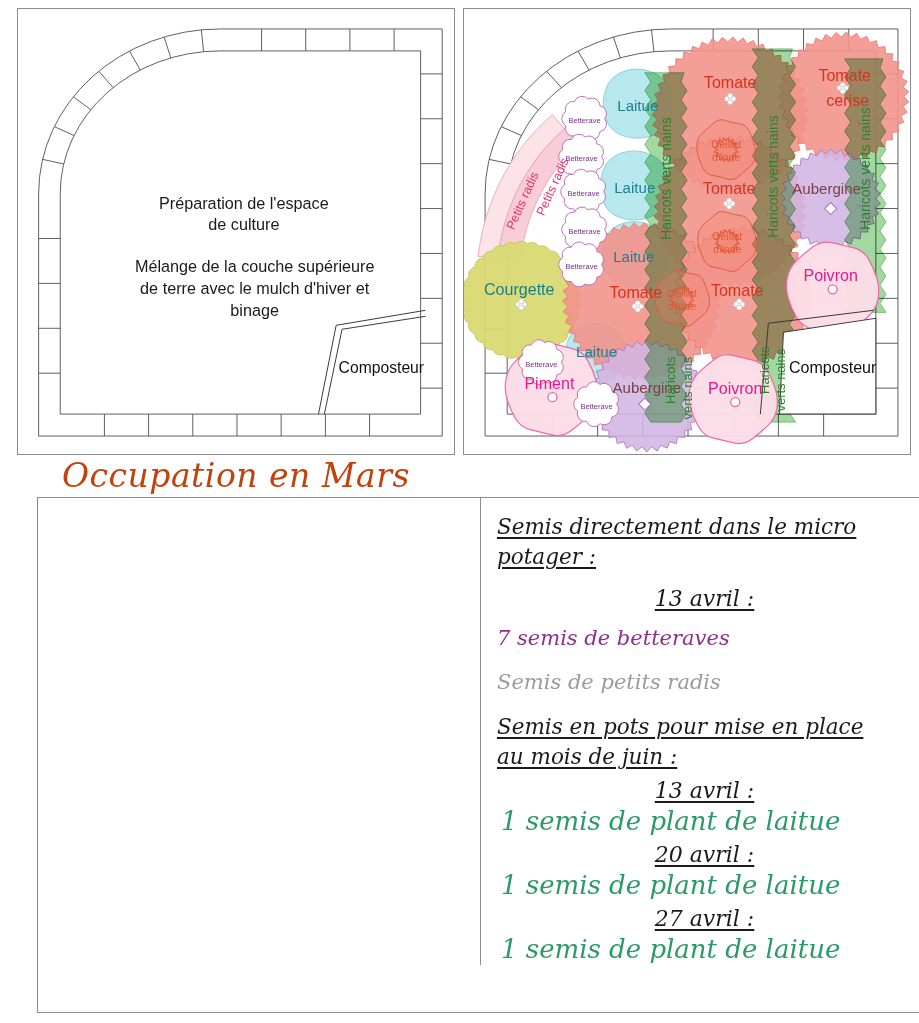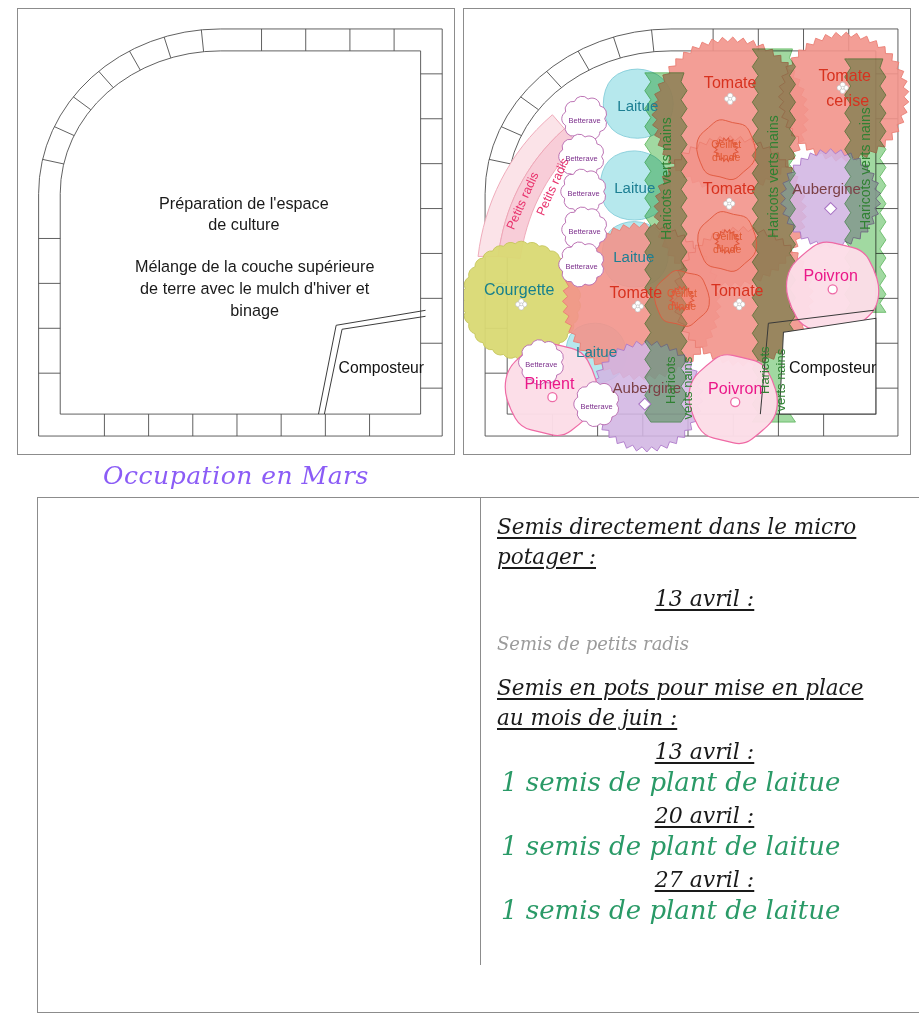--- a/index.html
+++ b/index.html
@@ -5,34 +5,34 @@
   html,body{margin:0;padding:0;background:#fff;}
   .page{position:relative;width:919px;height:1023px;background:#fff;font-family:"Liberation Sans",sans-serif;overflow:hidden;}
   .panel{position:absolute;border:1px solid #8c8c8c;background:#fff;box-sizing:border-box;}
   .panel-mars{left:17px;top:8px;width:438px;height:447px;}
   .panel-avril{left:463px;top:8px;width:448px;height:447px;}
   .panel svg{display:block;width:100%;height:100%;}
   svg text{font-family:"Liberation Sans",sans-serif;}
   .plan-note{fill:#1a1a1a;font-size:16.5px;text-anchor:middle;}
   .comp-label{fill:#111;font-size:16px;text-anchor:middle;}
   .top-cap{position:absolute;top:457px;height:38px;line-height:38px;text-align:center;
-    font-family:"DejaVu Serif",serif;font-style:italic;font-size:25px;color:#8b5cf6;letter-spacing:0.5px;}
+    font-family:"DejaVu Serif",serif;font-style:italic;font-size:33px;color:#c2410c;letter-spacing:0.5px;}
   .cap-mars{left:17px;width:438px;}
   .cap-avril{left:463px;width:448px;}
   .bottom-table{position:absolute;left:17px;top:497px;width:908px;height:516px;border:1px solid #8c8c8c;box-sizing:border-box;margin-left:20px;}
   .bt-cell{position:absolute;top:0;bottom:47px;box-sizing:border-box;}
   .bt-left{left:0;width:443px;border-right:1px solid #8c8c8c;}
   .bt-right{left:443px;width:443px;padding:6px 10px 0 14px;font-family:"DejaVu Serif",serif;font-style:italic;}
   .sa-h{font-size:21.5px;line-height:30px;color:#1a1a1a;text-decoration:underline;text-underline-offset:3px;margin:8px 34px 0 2px;}
   .sa-h2{margin-top:15px;}
   .sa-date{font-size:22px;line-height:30px;color:#1a1a1a;text-align:center;margin-top:12px;}
   .sa-date span{text-decoration:underline;text-underline-offset:3px;}
   .sa-pot-date{margin-top:4px;}
   .sa-purple{font-size:21px;line-height:29px;color:#8e2f8e;margin:10px 0 0 2px;}
-  .sa-gray{font-size:18px;line-height:29px;color:#9b9b9b;margin:15px 0 0 2px;}
+  .sa-gray{font-size:21px;line-height:29px;color:#9b9b9b;margin:15px 0 0 2px;}
   .sa-green{font-size:26px;line-height:29px;color:#2a9a67;margin:1px 0 0 6px;}
   .bt-caption-row{position:absolute;left:0;right:0;bottom:0;height:47px;border-top:1px solid #8c8c8c;}
   .bt-caption{position:absolute;top:0;height:47px;line-height:45px;text-align:center;
     font-family:"DejaVu Serif",serif;font-style:italic;font-size:24px;color:#151515;}
   .btc-left{left:0;width:443px;}
   .btc-right{left:443px;width:443px;}
 </style>
 </head>
 <body>
 
@@ -242,20 +242,21 @@
     </svg>
   </div>
 
   <div class="top-cap cap-mars">Occupation en Mars</div>
 
   <div class="bottom-table">
     <div class="bt-cell bt-left"></div>
     <div class="bt-cell bt-right">
       <div class="sa-h">Semis directement dans le micro potager :</div>
       <div class="sa-date"><span>13 avril :</span></div>
+      <div class="sa-purple">7 semis de betteraves</div>
       <div class="sa-gray">Semis de petits radis</div>
       <div class="sa-h sa-h2">Semis en pots pour mise en place au mois de juin :</div>
       <div class="sa-date sa-pot-date"><span>13 avril :</span></div>
       <div class="sa-green">1 semis de plant de laitue</div>
       <div class="sa-date sa-pot-date"><span>20 avril :</span></div>
       <div class="sa-green">1 semis de plant de laitue</div>
       <div class="sa-date sa-pot-date"><span>27 avril :</span></div>
       <div class="sa-green">1 semis de plant de laitue</div>
     </div>
   </div>

